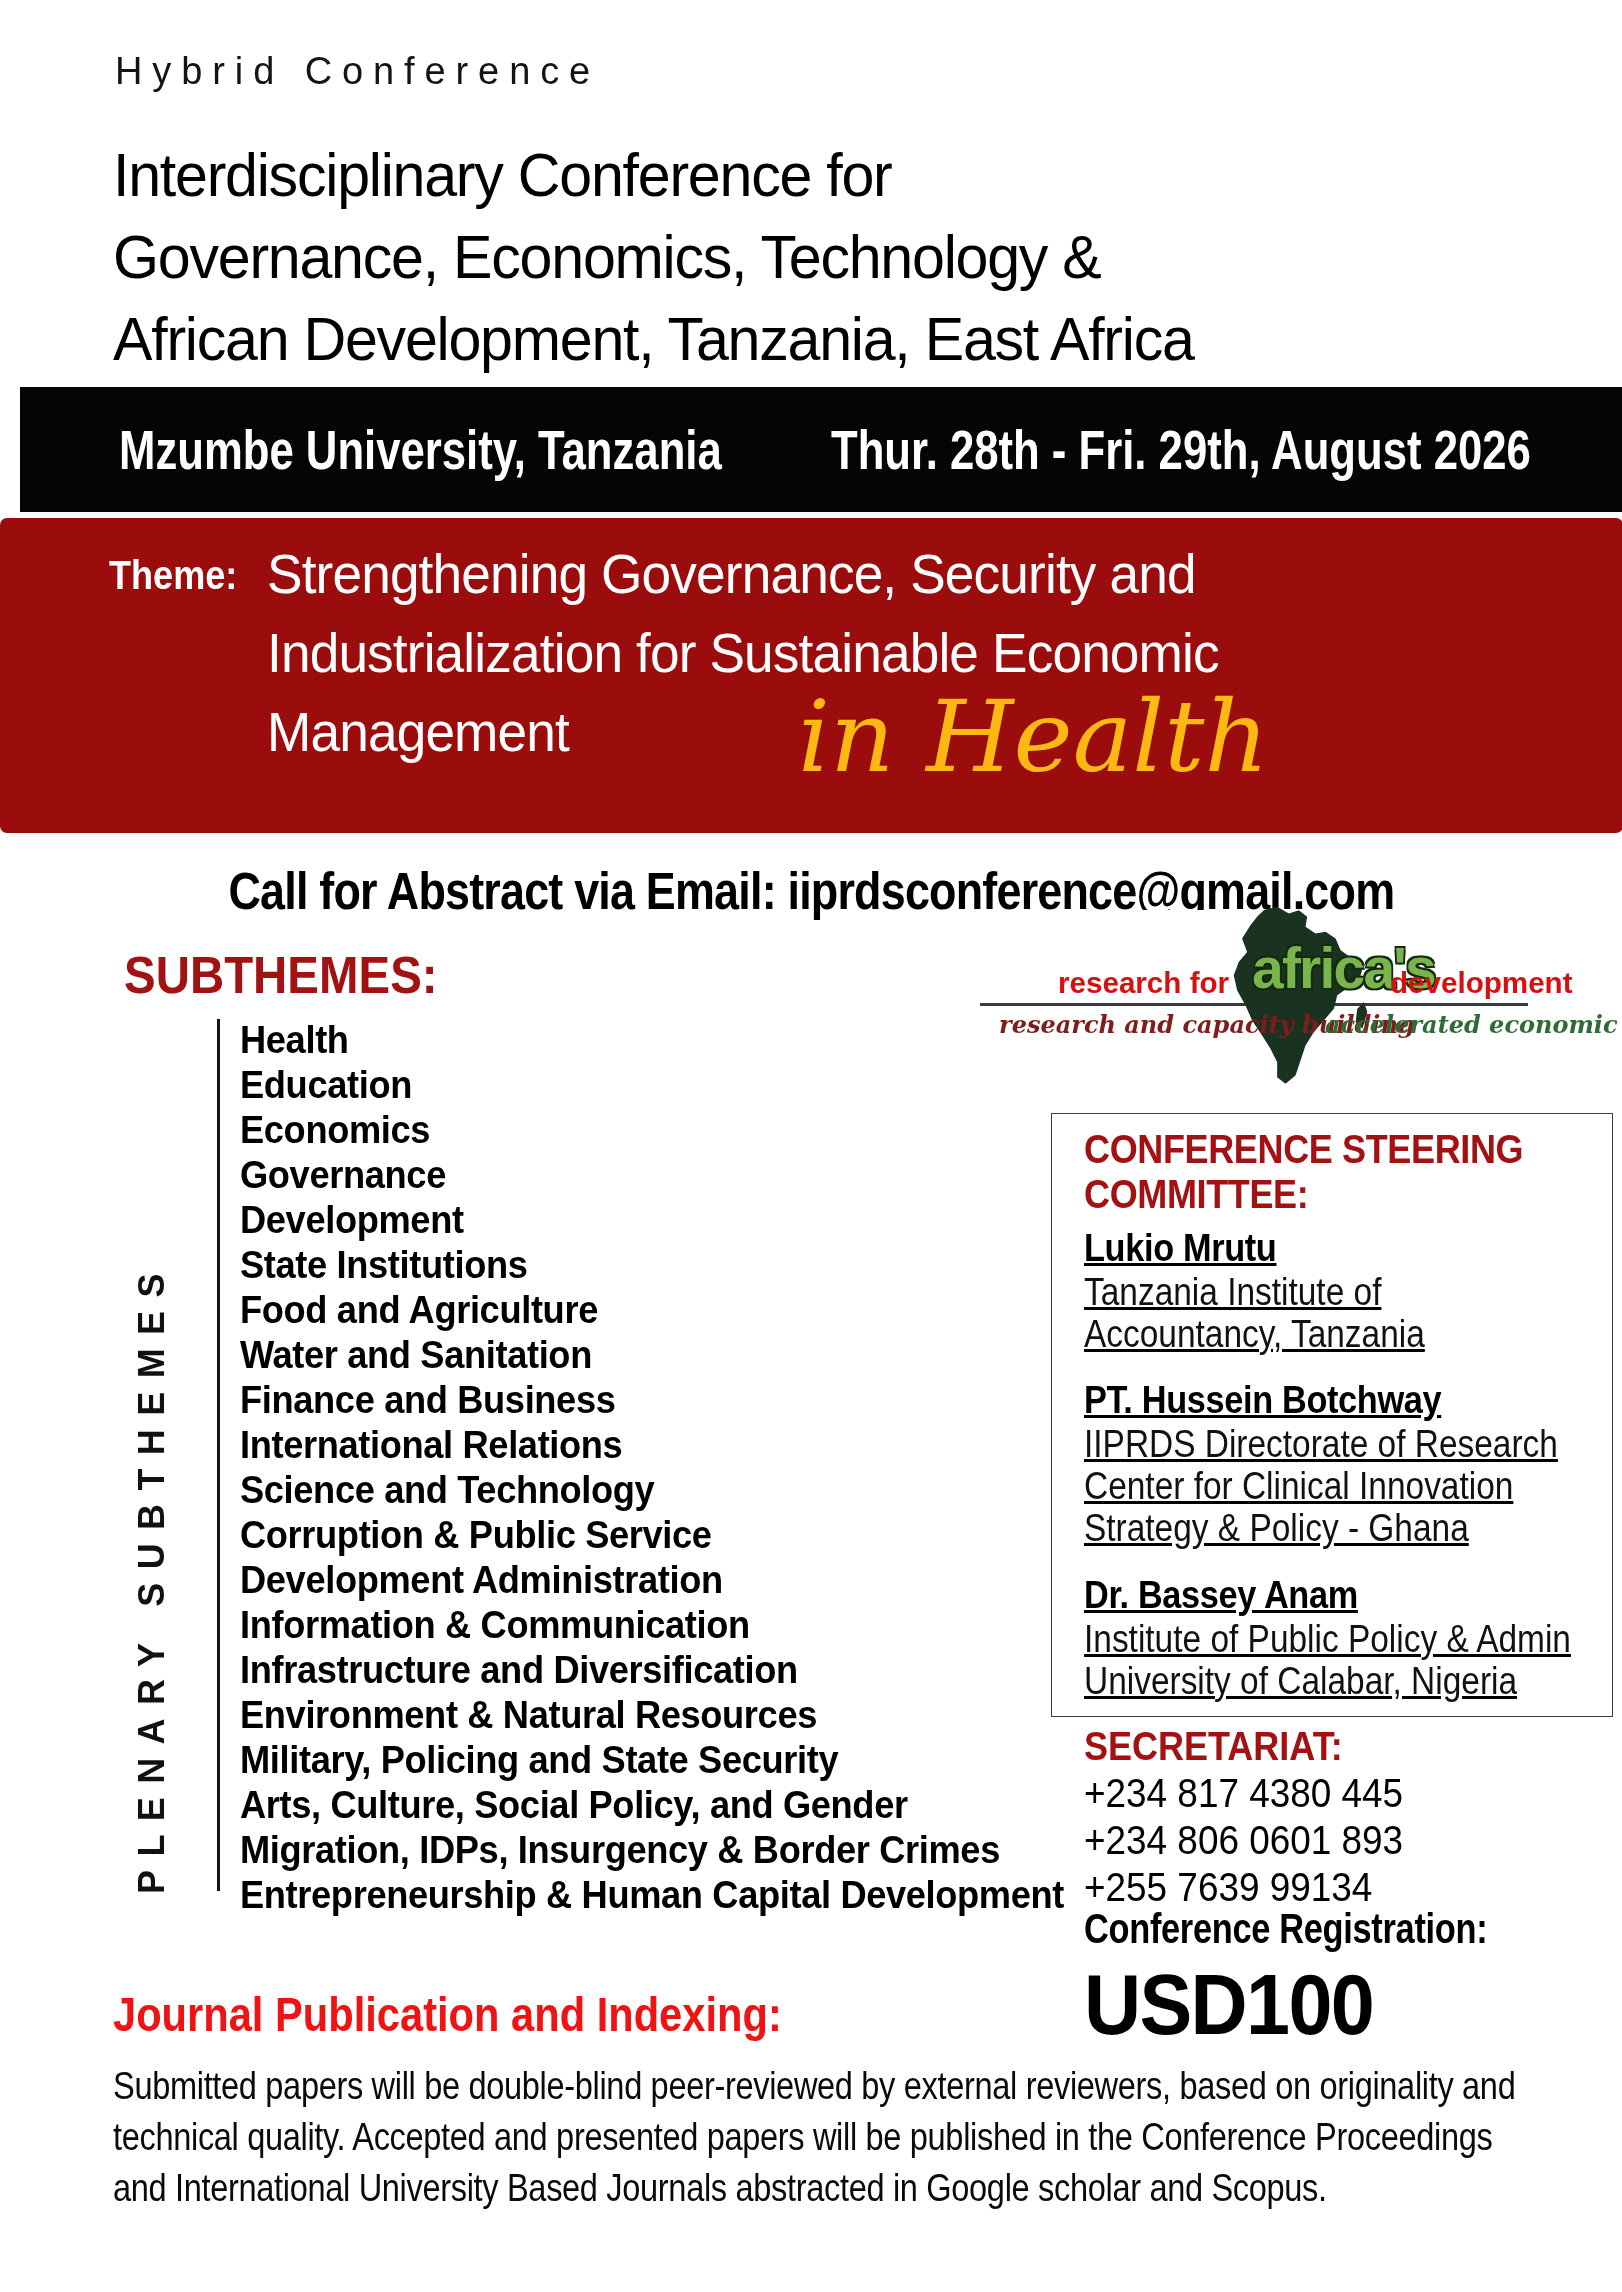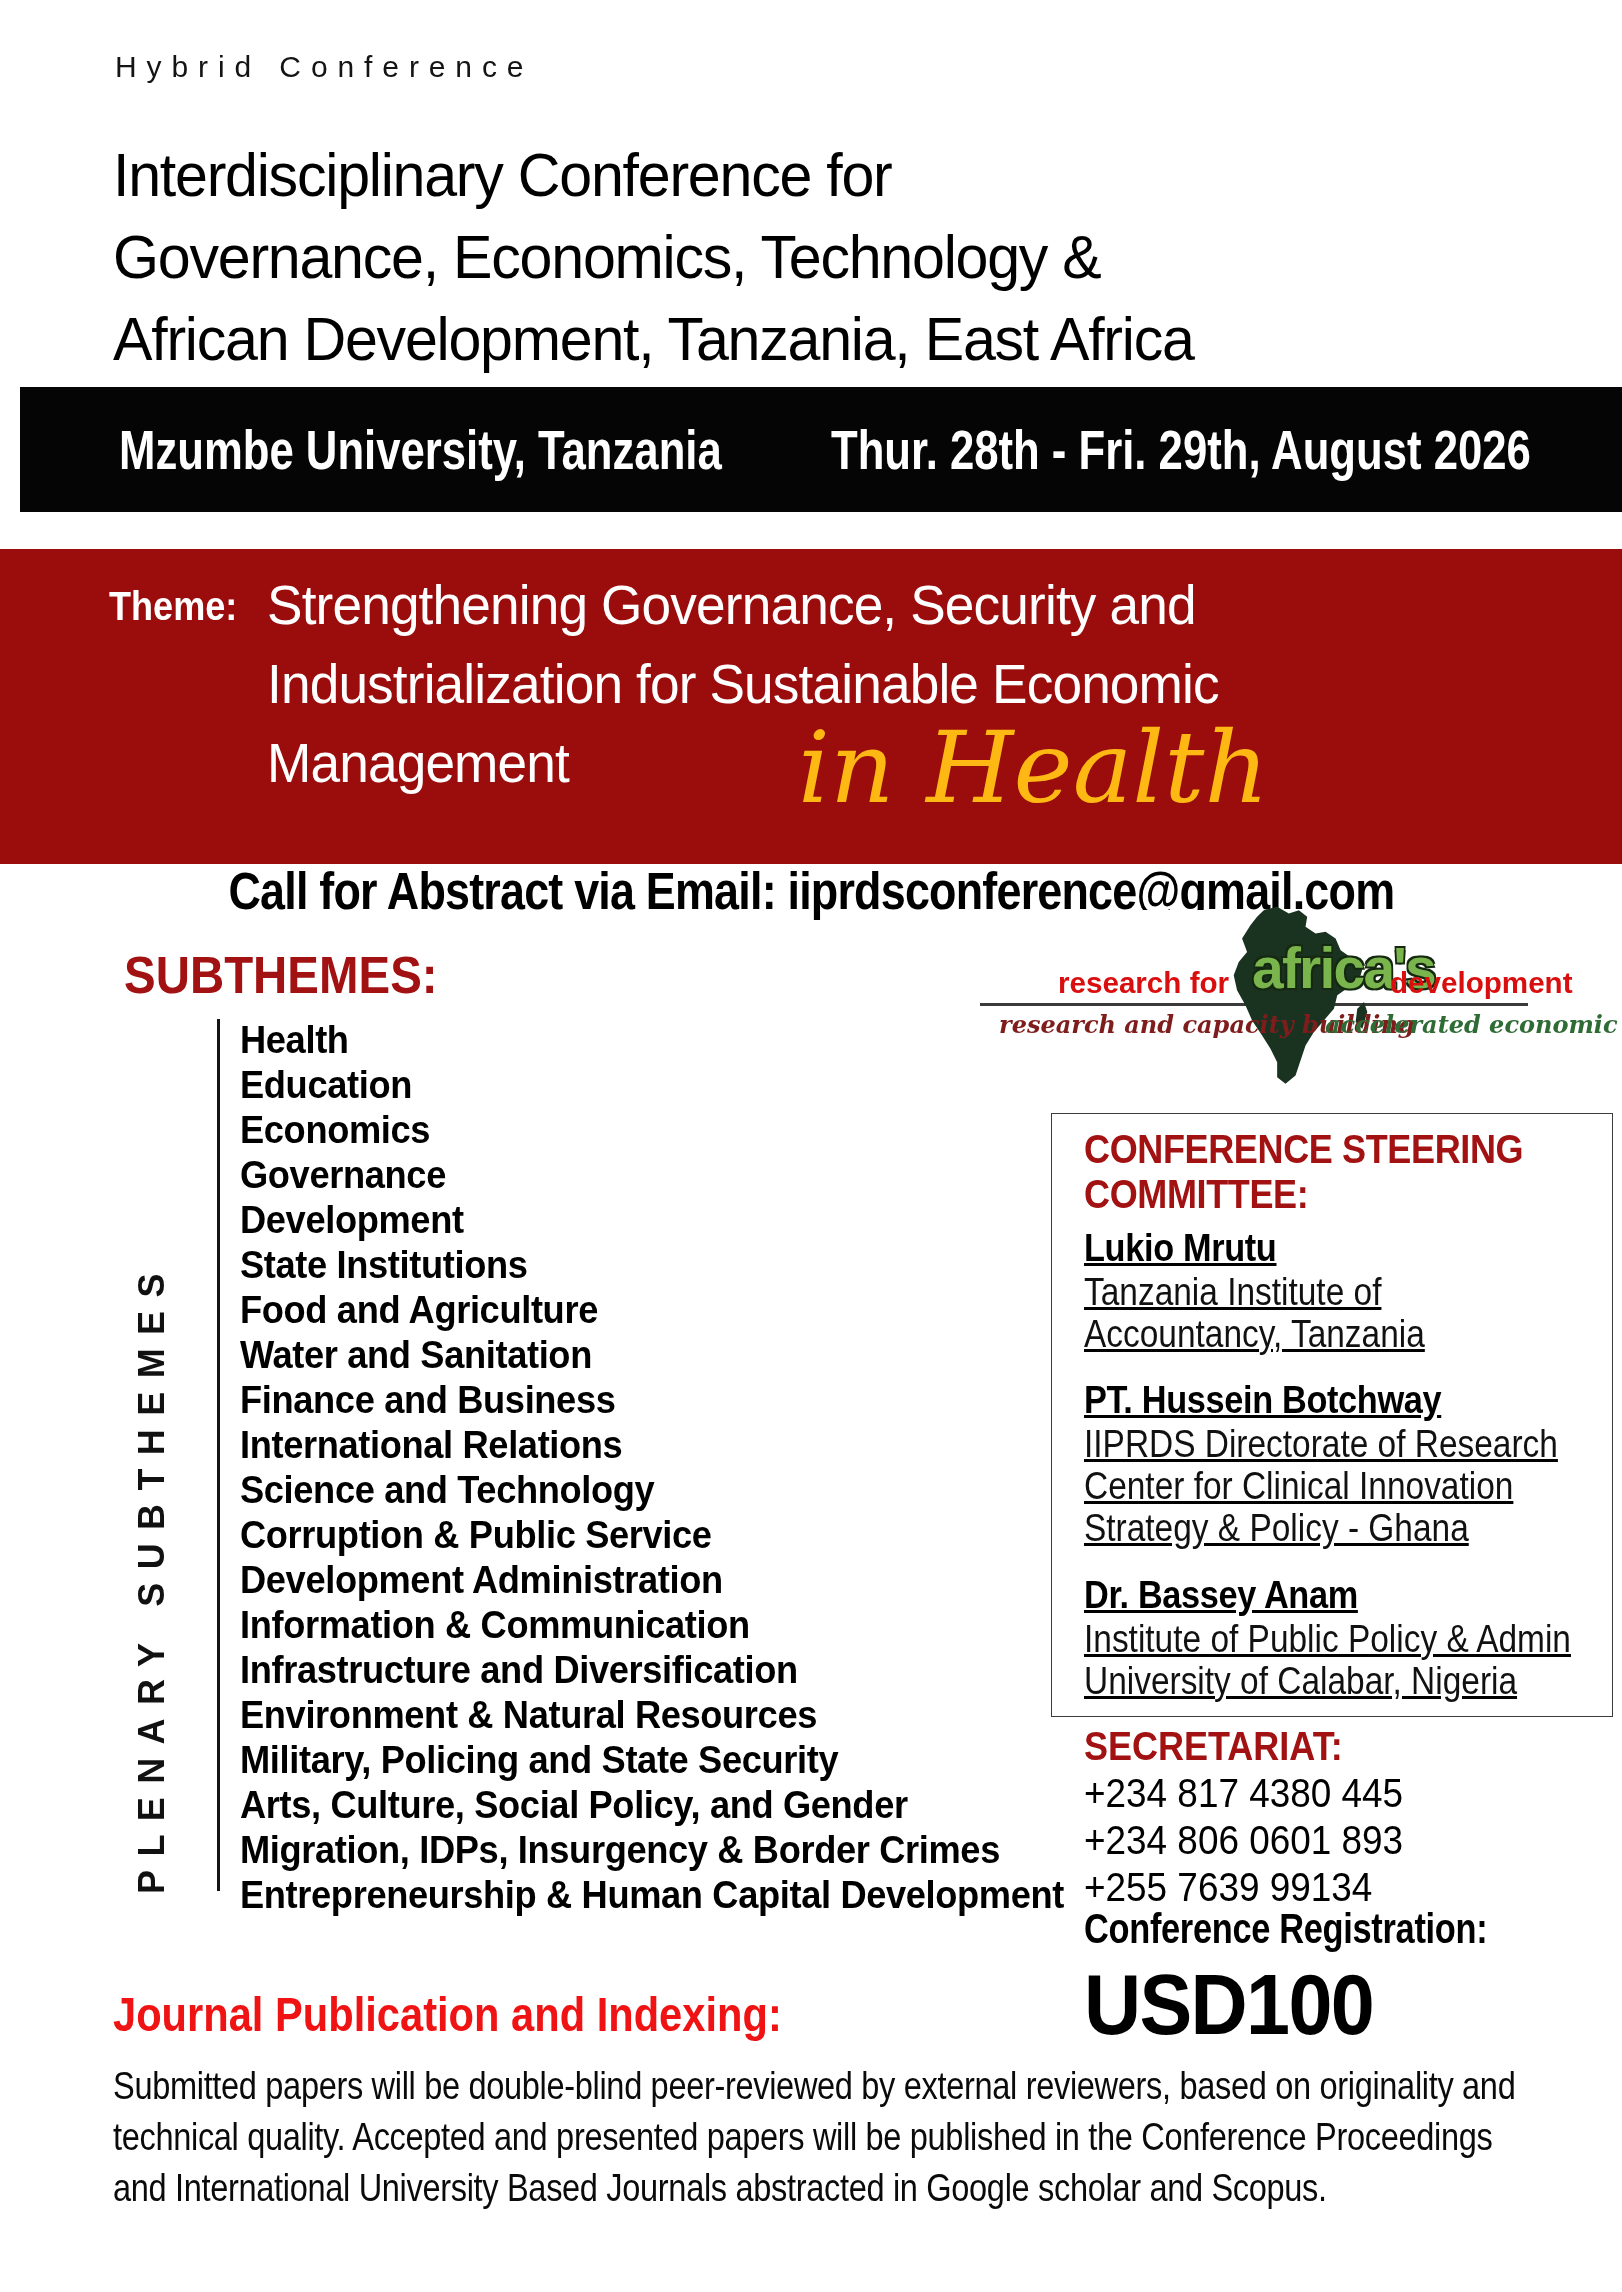--- a/index.html
+++ b/index.html
@@ -2,35 +2,35 @@
 <html style="font-size:14.3px"><head>
 <meta charset="utf-8">
 <style>
   html,body{margin:0;padding:0;background:#e8e8e8;}
   .poster{
     position:relative;width:1623px;height:2293px;background:#ffffff;
     font-family:"Liberation Sans",sans-serif;color:#000;overflow:hidden;
   }
 
   
-  .hybrid{position:absolute;left:115px;top:50px;font-size:30px;font-weight:500;
+  .hybrid{position:absolute;left:115px;top:50px;font-size:38px;font-weight:500;
     letter-spacing:9.9px;color:#141414;}
   .title{position:absolute;left:113px;top:134px;font-size:61px;font-weight:400;
     letter-spacing:-1.3px;color:#000;}
   .title-line{display:block;height:82px;line-height:82px;transform:scaleX(.97);transform-origin:0 50%;white-space:nowrap;}
 
   
   .infobar{position:absolute;left:0;top:387px;width:1623px;height:125px;background:#050505;margin-left:20px;}
   .infobar .venue{position:absolute;left:99px;top:0;height:125px;line-height:125px;
     color:#fff;font-size:56px;font-weight:700;transform:scaleX(.78);transform-origin:0 50%;white-space:nowrap;}
   .infobar .dates{position:absolute;left:811px;top:0;height:125px;line-height:125px;
     color:#fff;font-size:56px;font-weight:700;transform:scaleX(.78);transform-origin:0 50%;white-space:nowrap;}
 
   
-  .redband{position:absolute;left:0;top:549px;width:1623px;height:315px;background:#9B0C0C;}
+  .redband{position:absolute;left:0;top:518px;width:1623px;height:315px;background:#9B0C0C;border-radius:7px;}
   .theme-label{position:absolute;left:109px;top:34px;font-size:41px;font-weight:700;color:#fff;
     transform:scaleX(.88);transform-origin:0 50%;}
   .theme-body{position:absolute;left:267px;top:16px;color:#fff;}
   .theme-line{display:block;height:79px;line-height:79px;font-size:56px;font-weight:400;
     letter-spacing:-0.9px;transform:scaleX(.95);transform-origin:0 50%;white-space:nowrap;}
   .theme-last{display:flex;align-items:flex-start;height:99px;justify-content:space-between;}
   .theme-last .mgmt{font-size:56px;line-height:79px;letter-spacing:-0.9px;
     transform:scaleX(.95);transform-origin:0 50%;white-space:nowrap;}
   .accent{font-family:"DejaVu Serif",serif;font-style:italic;font-weight:500;
     font-size:100px;line-height:90px;color:#FDB813;margin-left:12.5px;white-space:nowrap;}

